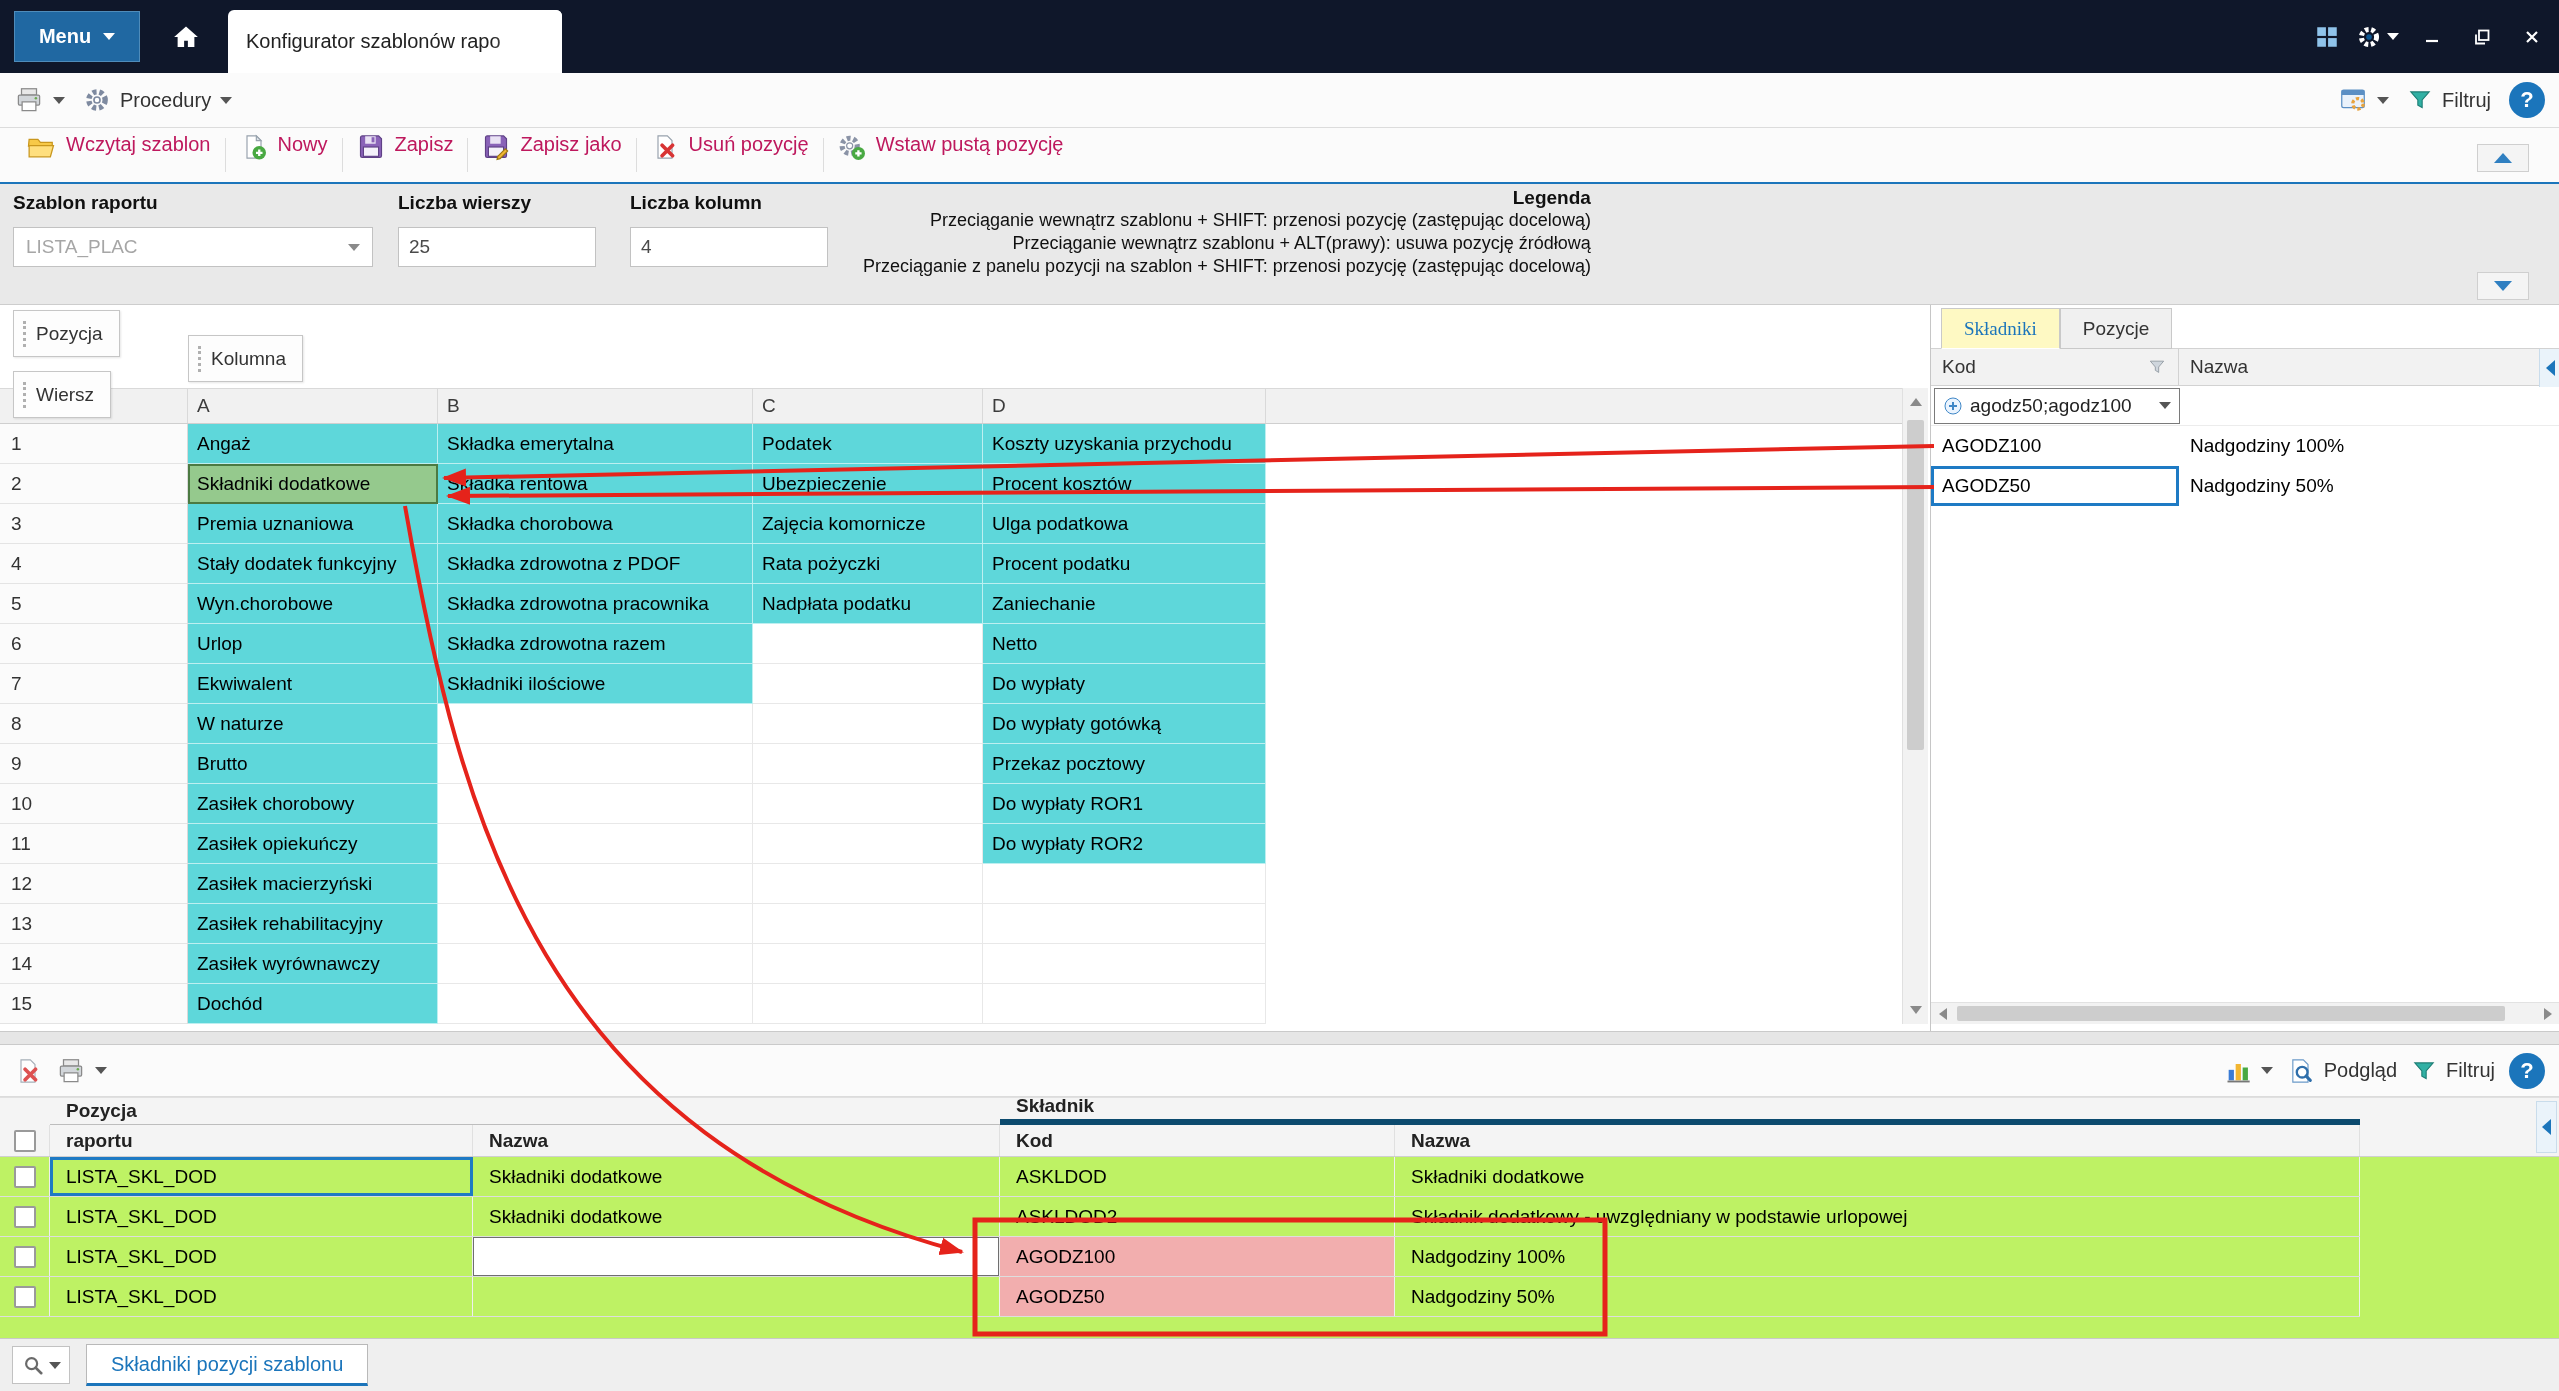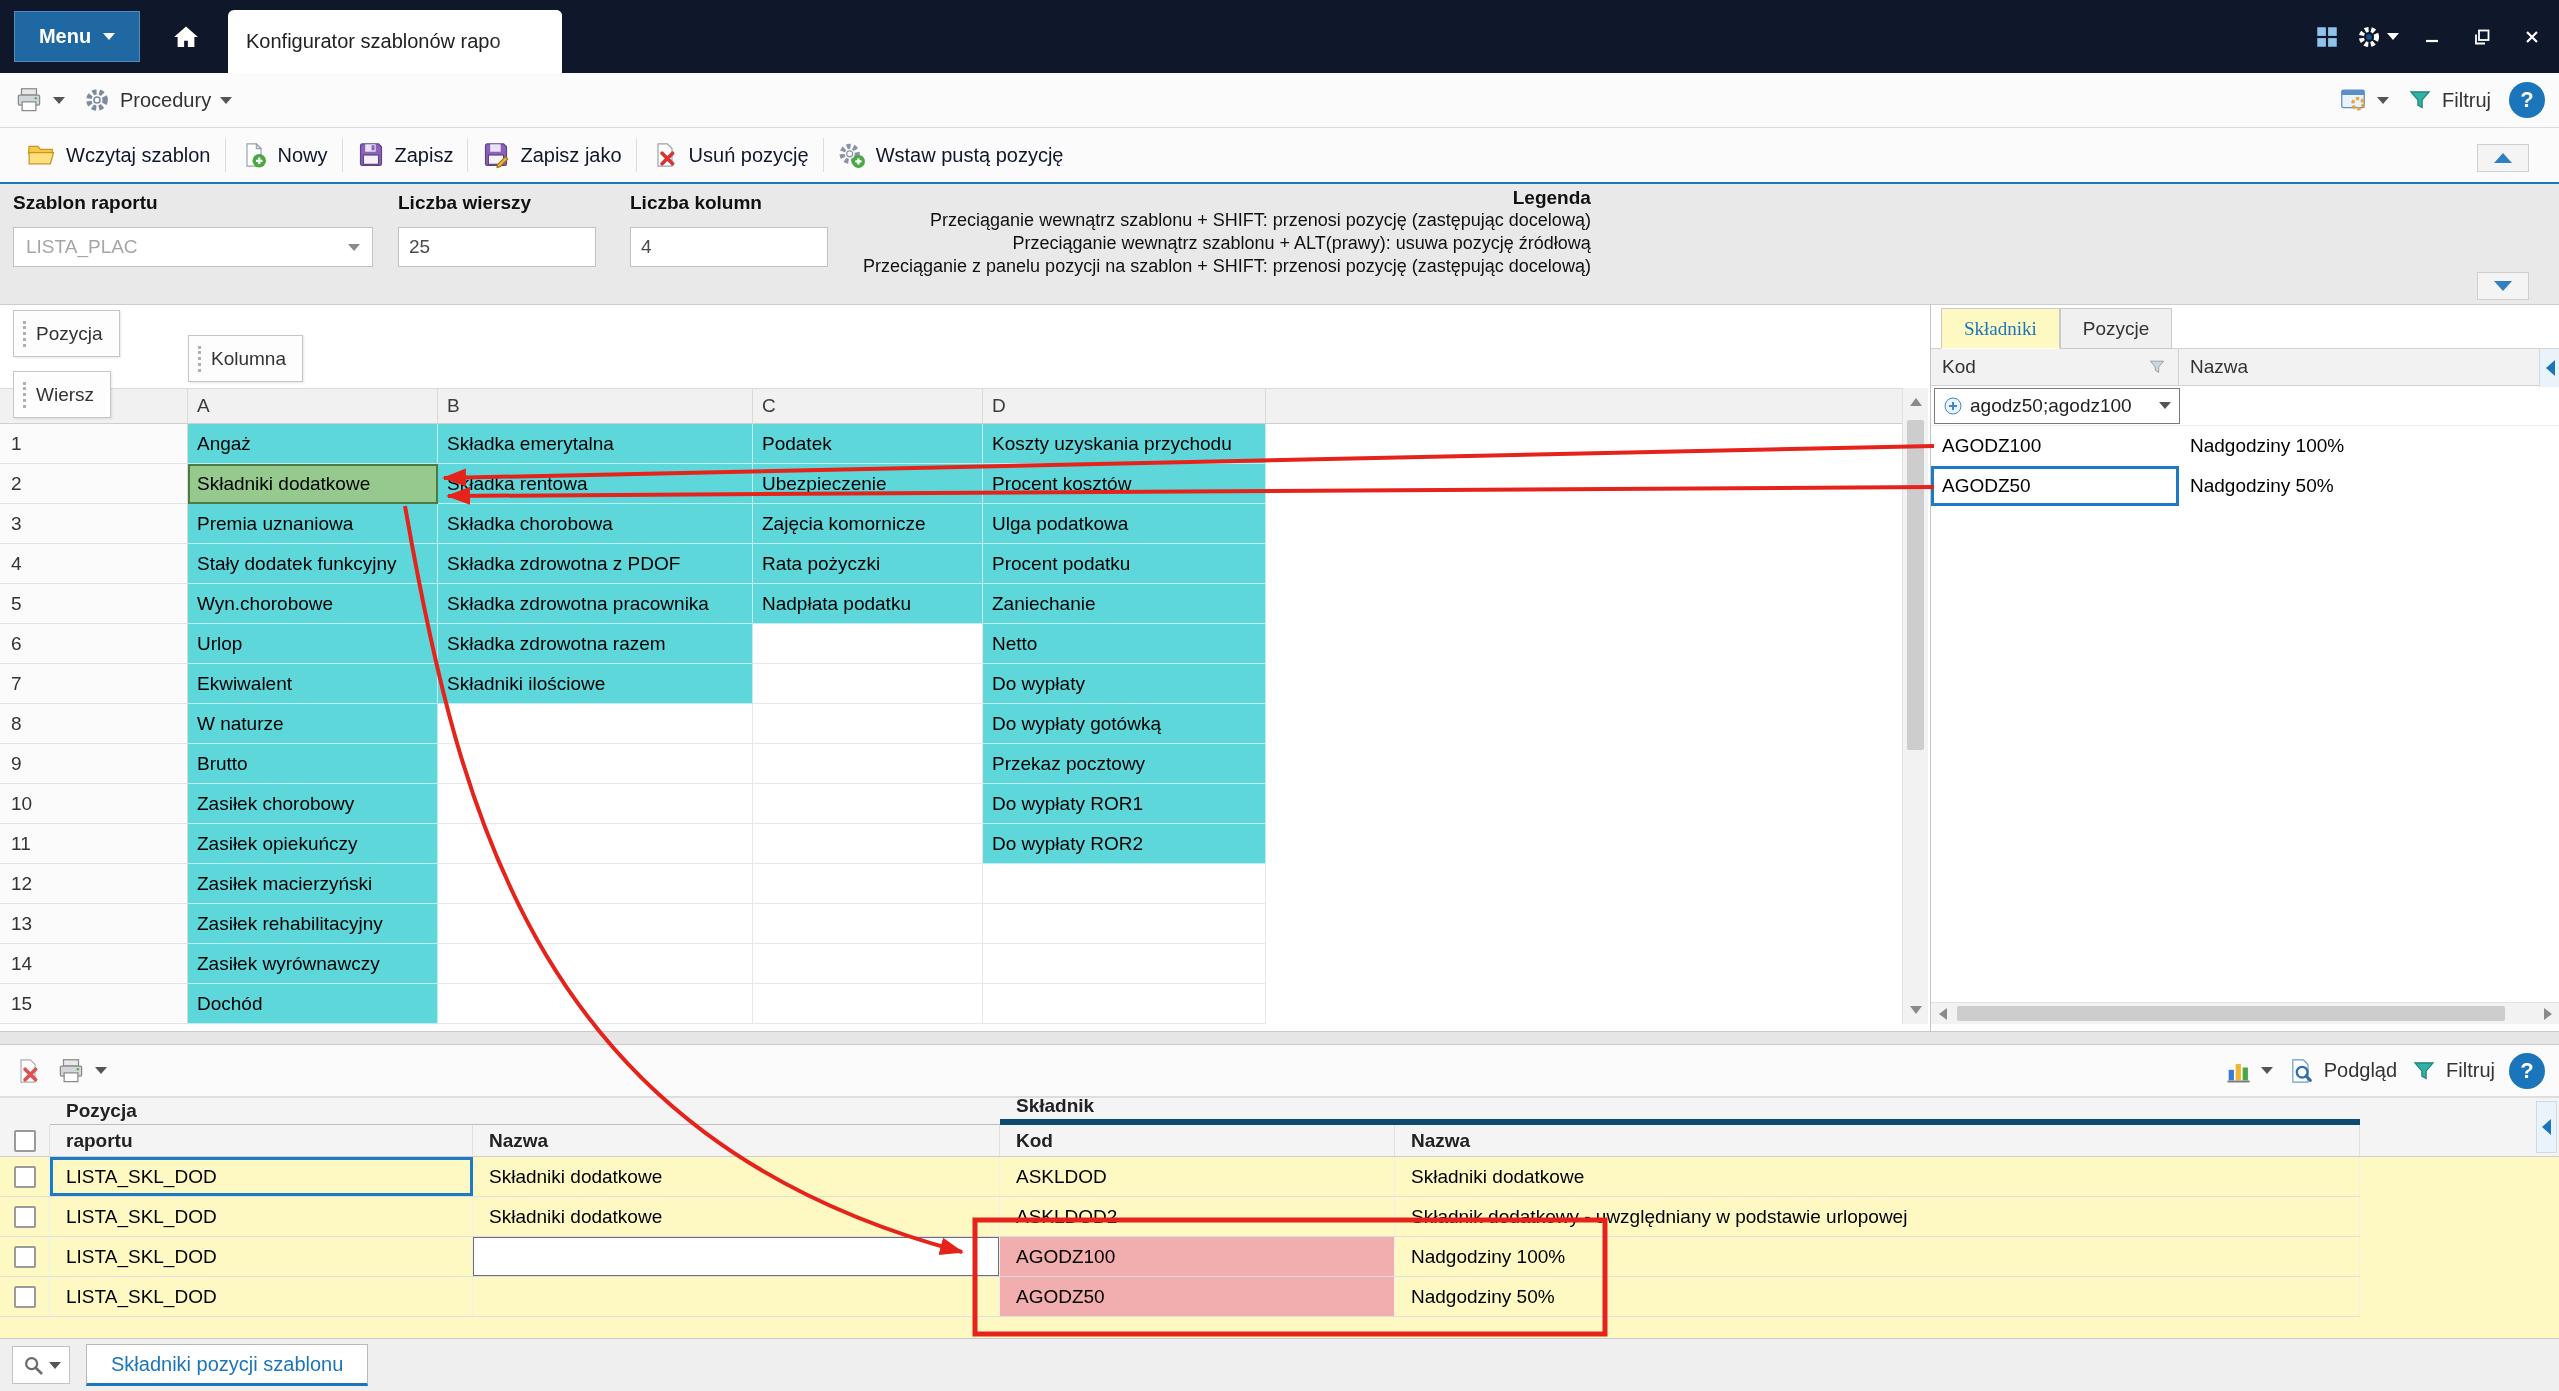--- a/index.html
+++ b/index.html
@@ -24,21 +24,21 @@
   .title-right{position:absolute;right:6px;top:0;height:73px;display:flex;align-items:center;gap:8px;}
   .tb-ic{display:flex;align-items:center;gap:5px;padding:4px;}
   .win-btn{width:42px;height:46px;display:flex;align-items:center;justify-content:center;}
 
   
   .toolbar1{position:absolute;left:0;top:73px;width:100%;height:55px;background:#fbfbfb;border-bottom:1px solid #dcdcdc;display:flex;align-items:center;padding:0 14px;gap:18px;}
   .tbtn{display:flex;align-items:center;gap:9px;color:#333;font-size:20px;}
   .sp{flex:1;}
   .help-btn{width:36px;height:36px;border-radius:50%;background:#1b75bb;color:#fff;font-weight:bold;font-size:22px;display:flex;align-items:center;justify-content:center;}
   .toolbar2{position:absolute;left:0;top:128px;width:100%;height:56px;background:#fbfbfb;border-bottom:2px solid #1b75bb;display:flex;align-items:center;padding:0 12px;}
-  .action{display:flex;align-items:center;gap:10px;padding:0 14px;height:44px;font-size:20px;color:#0f172a;}
+  .action{display:flex;gap:10px;padding:0 14px;height:44px;font-size:20px;color:#be185d;}
   .vsep{width:1px;height:34px;background:#ddd;}
 
   
   .formarea{position:absolute;left:0;top:184px;width:100%;height:121px;background:#e9e9e9;border-bottom:1px solid #cdcdcd;}
   .flabel{font-weight:bold;font-size:19px;color:#101010;}
   .f-szablon{position:absolute;left:13px;top:8px;}
   .combo{margin-top:13px;width:360px;height:40px;background:#fff;border:1px solid #c2c2c2;display:flex;align-items:center;justify-content:space-between;padding:0 12px;}
   .combo .muted{color:#a6a6a6;}
   .f-wiersze{position:absolute;left:398px;top:8px;}
   .f-kolumny{position:absolute;left:630px;top:8px;}
@@ -99,21 +99,21 @@
   .rhscroll{position:absolute;left:0;bottom:7px;width:629px;height:22px;background:#f2f2f2;border-top:1px solid #e2e2e2;}
   .hthumb{position:absolute;left:26px;top:3px;width:548px;height:15px;background:#cdcdcd;border-radius:2px;}
   .harr{position:absolute;top:5px;width:0;height:0;border-top:6px solid transparent;border-bottom:6px solid transparent;}
   .harr.l{left:8px;border-right:8px solid #8a8a8a;}
   .harr.r{right:8px;border-left:8px solid #8a8a8a;}
 
   
   .splitter{position:absolute;left:0;top:1031px;width:100%;height:14px;background:#e6e6e6;border-top:1px solid #cacaca;border-bottom:1px solid #cacaca;}
 
   
-  .bottom-panel{position:absolute;left:0;top:1045px;width:100%;height:293px;background:#fef9c3;}
+  .bottom-panel{position:absolute;left:0;top:1045px;width:100%;height:293px;background:#bef264;}
   .btoolbar{position:absolute;left:0;top:0;width:100%;height:52px;background:#fbfbfb;border-bottom:1px solid #dcdcdc;display:flex;align-items:center;padding:0 14px;gap:14px;}
   .bgroup{position:absolute;left:0;top:52px;width:100%;height:28px;background:#f4f4f4;display:flex;border-top:1px solid #e0e0e0;}
   .bg{display:flex;align-items:flex-end;padding:0 16px 2px;font-weight:bold;color:#222;}
   .bg.cbsp{width:50px;padding:0;}
   .bg.g1{width:950px;border-bottom:1px solid #bdbdbd;}
   .bg.g2{width:1360px;border-bottom:6px solid #0c4a6e;}
   .bsub{position:absolute;left:0;top:80px;width:100%;height:32px;background:#f4f4f4;border-bottom:1px solid #cfcfcf;display:flex;}
   .bs{display:flex;align-items:center;padding:0 16px;font-weight:bold;color:#222;border-right:1px solid #e0e0e0;}
   .bs.cb{width:50px;justify-content:center;padding:0;}
   .bs.c1{width:423px;}.bs.c2{width:527px;}.bs.c3{width:395px;}.bs.c4{width:965px;}

